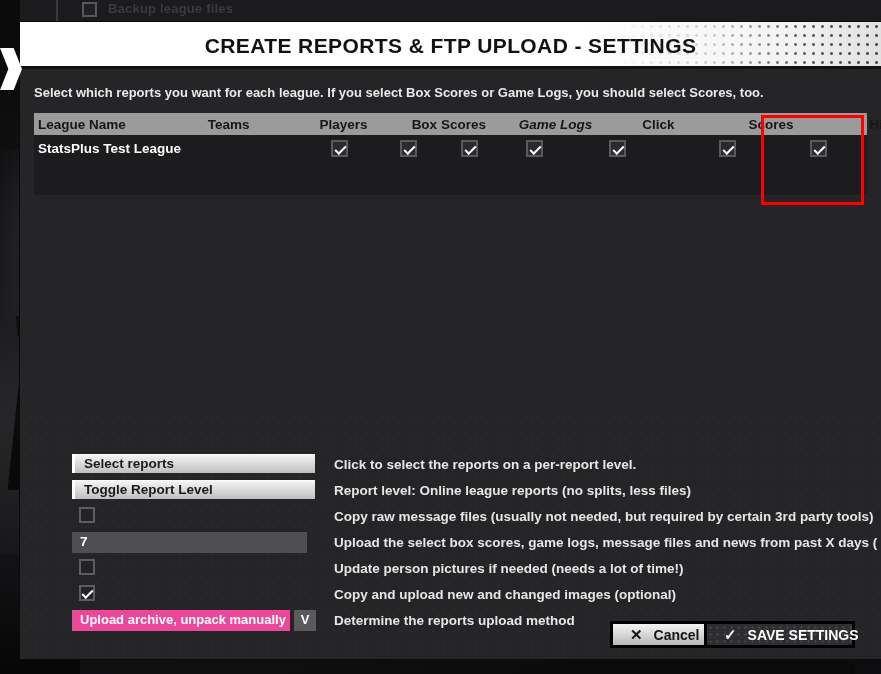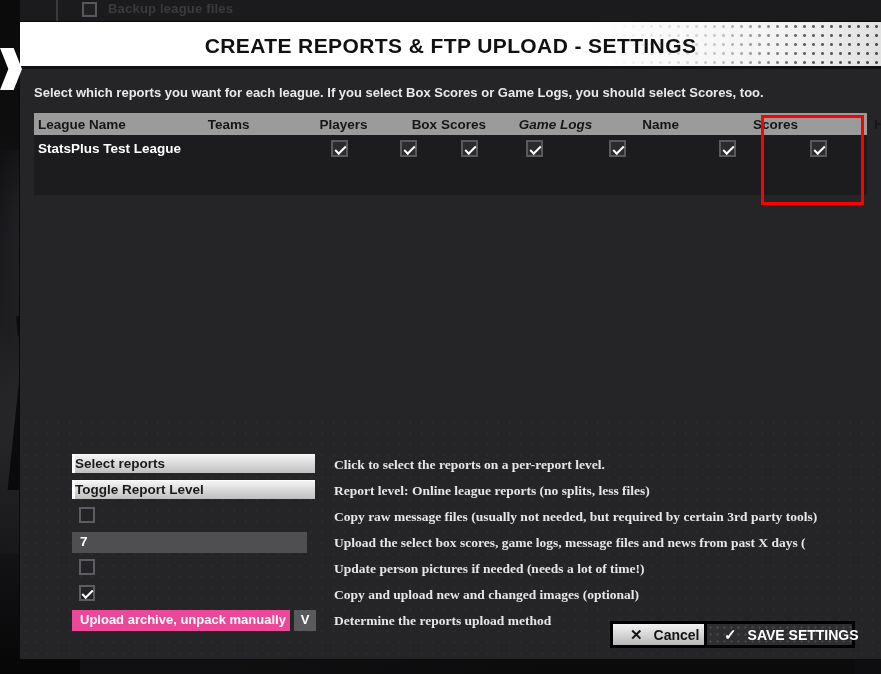--- a/index.html
+++ b/index.html
@@ -185,30 +185,29 @@
     border:3px solid #ff0000; pointer-events:none; z-index:5;
   }
 
   
   #options{ position:absolute; left:52px; top:385px; width:800px; }
   .orow{ position:relative; height:26px; margin-bottom:0; }
   .orow .desc{
     position:absolute; left:262px; top:3px;
     font-size:13.5px; font-weight:bold; color:#e6e6e7;
     white-space:nowrap;
-    font-family:Liberation Serif, serif;
   }
 
   .gbtn{
     position:absolute; left:0; top:0; width:243px; height:19px;
     background:linear-gradient(180deg,#f4f4f4 0%, #dcdcdc 45%, #bfbfbf 100%);
     border-left:3px solid #ffffff;
     border-top:1px solid #fafafa;
     font-size:13.5px; font-weight:bold; color:#1b1b1b;
-    line-height:18px; 
+    line-height:18px; padding-left:9px;
     white-space:nowrap; overflow:hidden;
     cursor:pointer;
   }
 
   .ocb{
     position:absolute; left:7px; top:1px;
     width:16px; height:16px; background:#232326;
     border:2px solid #5d5d61;
     cursor:pointer;
   }
@@ -300,21 +299,21 @@
 
     <div id="intro">Select which reports you want for each league. If you select Box Scores or Game Logs, you should select Scores, too.</div>
 
     <div id="table">
       <div id="thead">
         <div class="th col-0">League Name</div>
         <div class="th col-1 h1">Teams</div>
         <div class="th col-2 h2">Players</div>
         <div class="th col-3 h3">Box Scores</div>
         <div class="th col-4 h4">Game Logs</div>
-        <div class="th col-5 h5">Name</div>
+        <div class="th col-5 h5">Click</div>
         <div class="th col-6 h6">Scores</div>
         <div class="th col-7 h7">History</div>
       </div>
 
       <div id="trow">
         <div class="td col-0">StatsPlus Test League</div>
         <div class="col-1 cellbox c1">
           <div class="cbox on"></div>
         </div>
         <div class="col-2 cellbox c2">

